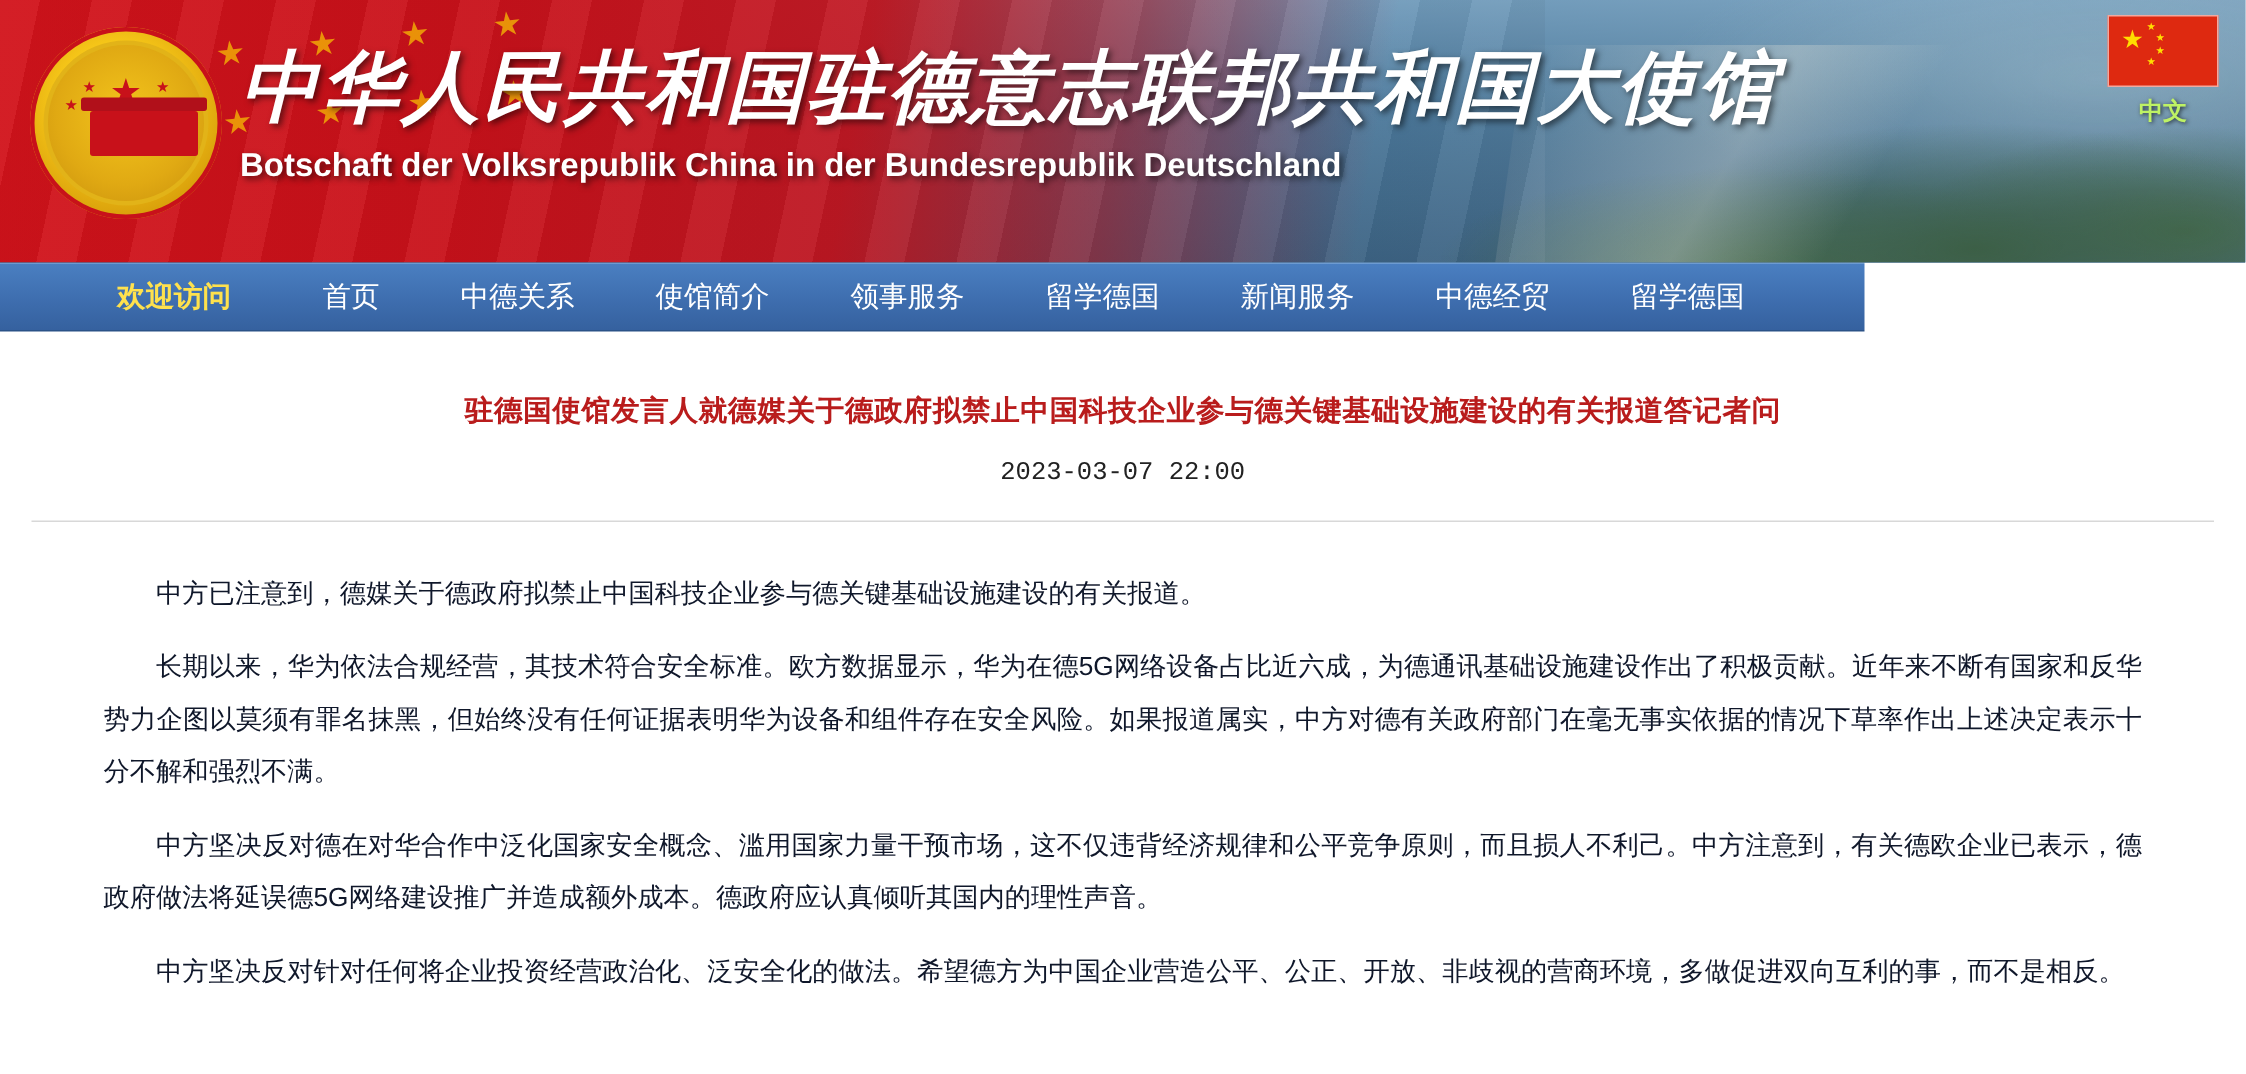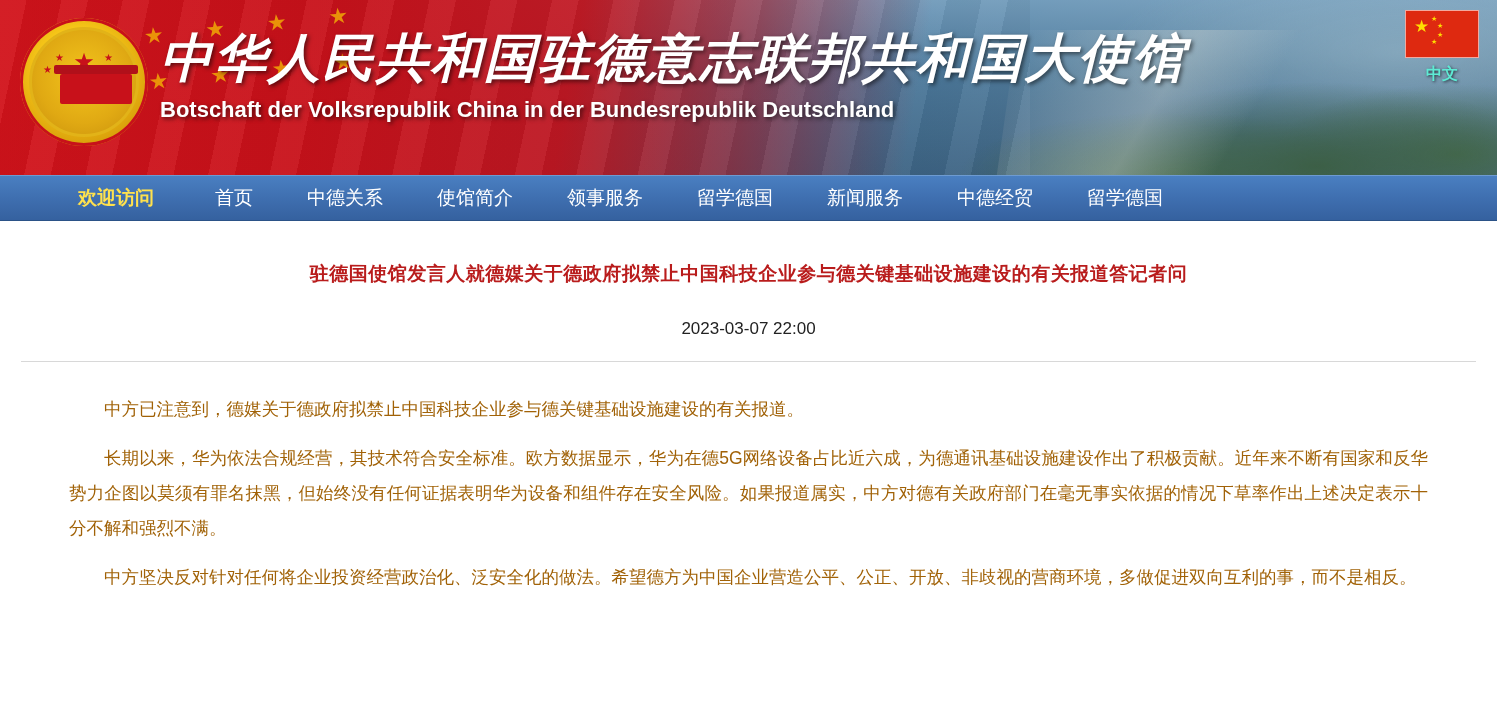--- a/index.html
+++ b/index.html
@@ -178,29 +178,29 @@
   }
   .flag-cn .a { left: 25px; top: 4px; }
   .flag-cn .b { left: 31px; top: 11px; }
   .flag-cn .c { left: 31px; top: 20px; }
   .flag-cn .d { left: 25px; top: 27px; }
   .flag-de {
     background: linear-gradient(180deg, #000 0 33.33%, #dd0000 33.33% 66.66%, #ffce00 66.66% 100%);
   }
   .lang-label {
     margin-top: 6px;
-    color: #5eead4;
+    color: #bef264;
     font-size: 16px;
     font-weight: bold;
     text-shadow: 1px 1px 3px rgba(0,0,0,0.7);
   }
 
   
   .navbar {
-    width: 1497px;
+    width: 1243px;
     height: 44px;
     background: linear-gradient(180deg, #4a7fc1 0%, #3f6fb0 50%, #35619f 100%);
     display: flex;
     align-items: center;
     border-top: 1px solid #6d9bd1;
     border-bottom: 1px solid #2b5287;
   }
   .nav-welcome {
     color: #ffe14d;
     font-weight: bold;
@@ -238,36 +238,36 @@
     font-size: 19px;
     font-weight: bold;
     color: #b91c1c;
     margin-top: 40px;
     letter-spacing: .5px;
   }
   .article-date {
     text-align: center;
     font-size: 17px;
     color: #222;
-    margin-top: 32px;
-    font-family: Liberation Sans, sans-serif;
+    margin-top: 19px;
+    font-family: Liberation Mono, monospace;
   }
   .divider {
     border: 0;
     border-top: 1px solid #d8d8d8;
     margin: 22px 0 0 0;
   }
   .article-body {
     padding: 0 48px;
     margin-top: 30px;
   }
   .article-body p {
     font-size: 17.5px;
     line-height: 2.0;
-    color: #a16207;
+    color: #0f172a;
     margin: 0 0 14px 0;
     text-indent: 2em;
     text-align: justify;
   }
 </style>
 </head>
 <body>
 
 <div class="banner">
   <div class="photo"></div>
@@ -323,16 +323,17 @@
 <div class="content">
 
 
   <div class="article">
     <div class="article-title">驻德国使馆发言人就德媒关于德政府拟禁止中国科技企业参与德关键基础设施建设的有关报道答记者问</div>
     <div class="article-date">2023-03-07 22:00</div>
     <hr class="divider">
     <div class="article-body">
       <p>中方已注意到，德媒关于德政府拟禁止中国科技企业参与德关键基础设施建设的有关报道。</p>
       <p>长期以来，华为依法合规经营，其技术符合安全标准。欧方数据显示，华为在德5G网络设备占比近六成，为德通讯基础设施建设作出了积极贡献。近年来不断有国家和反华势力企图以莫须有罪名抹黑，但始终没有任何证据表明华为设备和组件存在安全风险。如果报道属实，中方对德有关政府部门在毫无事实依据的情况下草率作出上述决定表示十分不解和强烈不满。</p>
+      <p>中方坚决反对德在对华合作中泛化国家安全概念、滥用国家力量干预市场，这不仅违背经济规律和公平竞争原则，而且损人不利己。中方注意到，有关德欧企业已表示，德政府做法将延误德5G网络建设推广并造成额外成本。德政府应认真倾听其国内的理性声音。</p>
       <p>中方坚决反对针对任何将企业投资经营政治化、泛安全化的做法。希望德方为中国企业营造公平、公正、开放、非歧视的营商环境，多做促进双向互利的事，而不是相反。</p>
     </div>
   </div>
 </div>
 
 </body></html>

